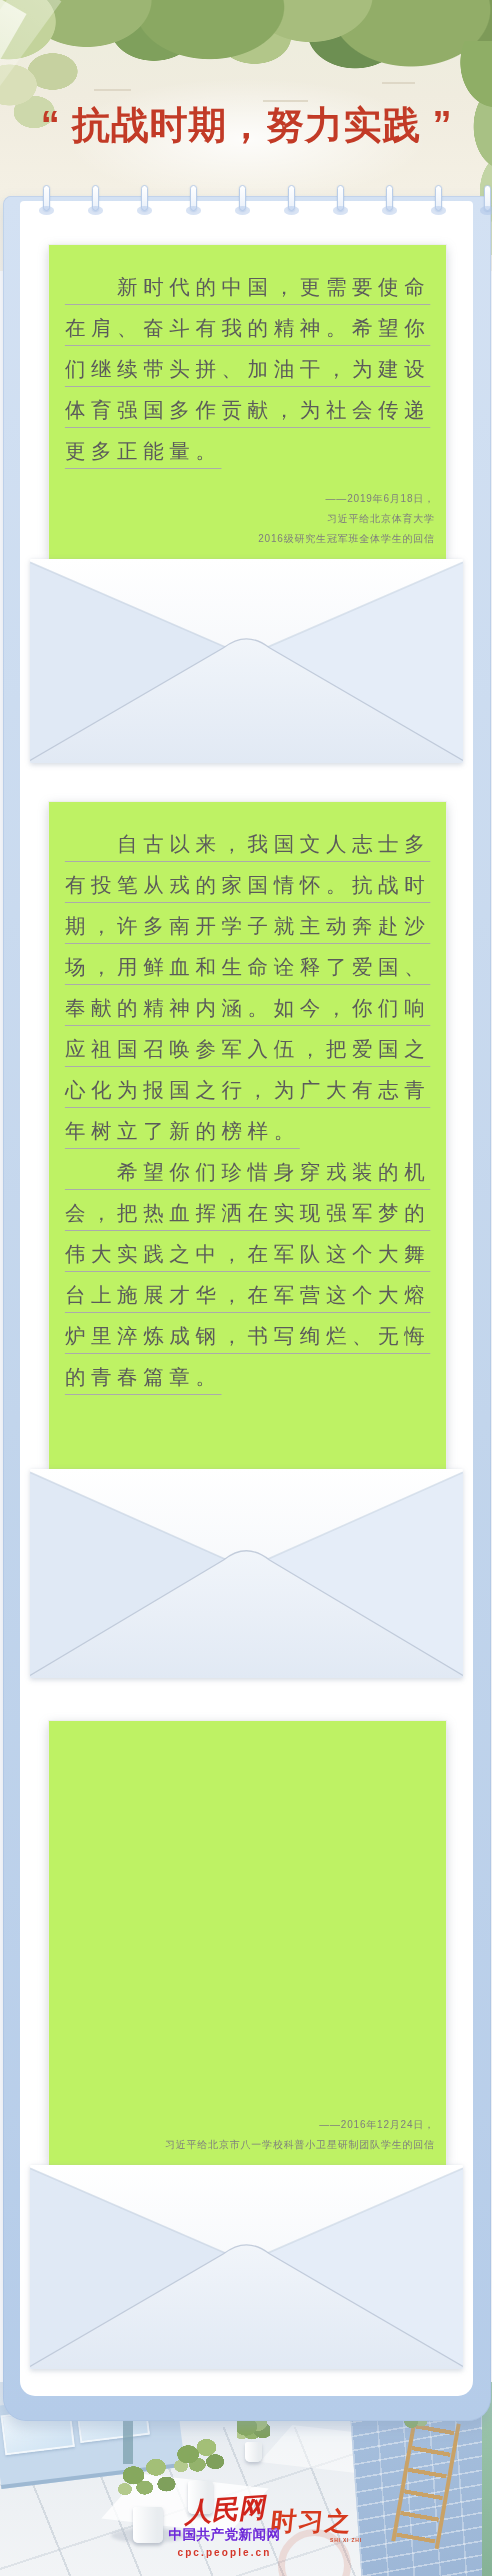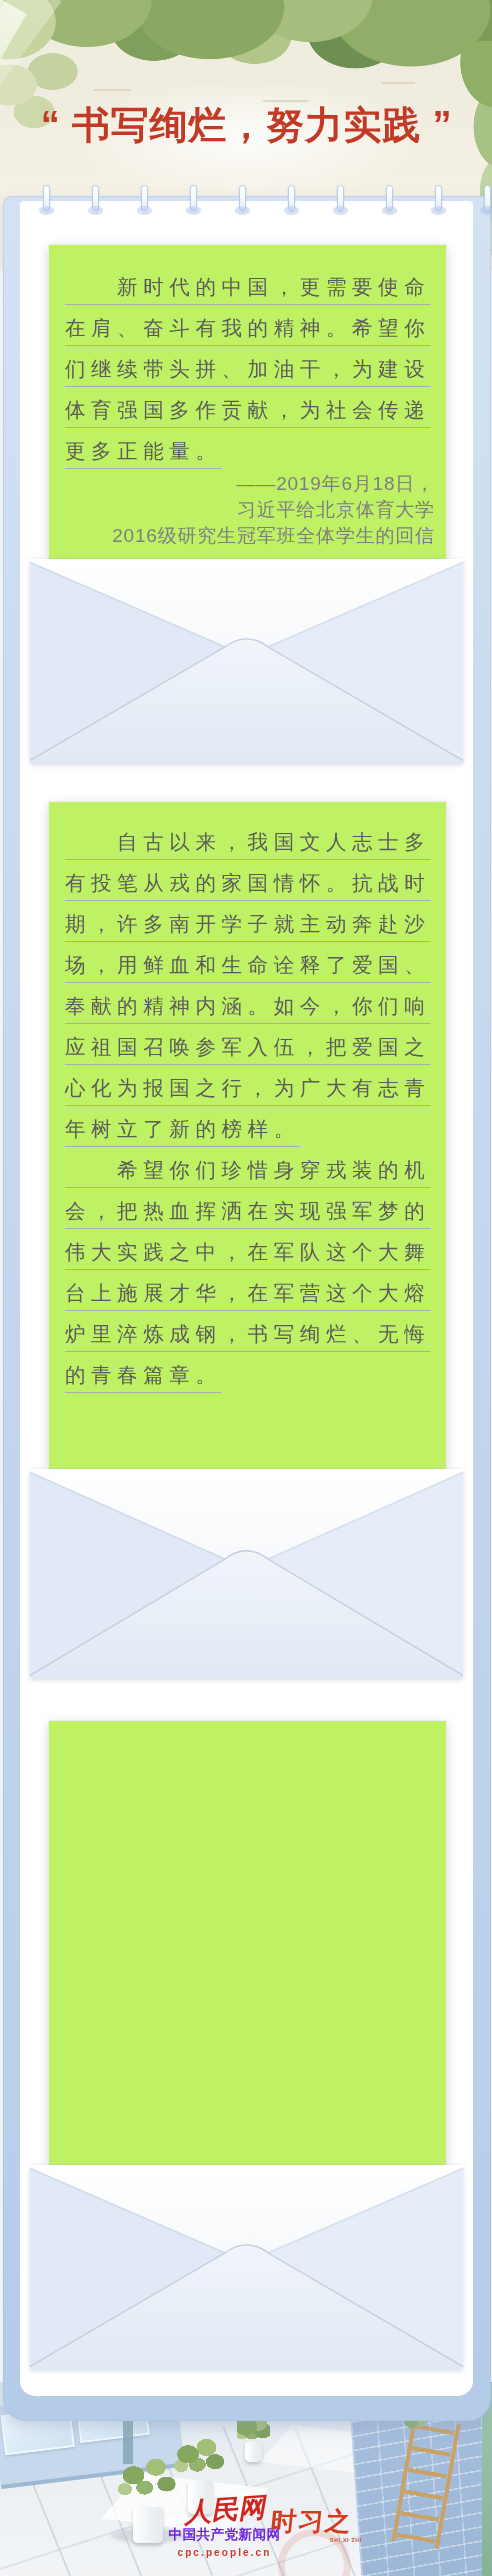--- a/index.html
+++ b/index.html
@@ -97,29 +97,29 @@
     border:1.2px solid #b9cde8;box-sizing:border-box;
     box-shadow:0 0.8px 1.6px rgba(120,150,200,.45);}
   .ring::after{content:"";position:absolute;left:-5px;bottom:-5px;width:15px;height:8.2px;
     border-radius:50%;background:rgba(168,193,230,.45);}
 
   
   .card{width:397px;margin-left:29px;background:#bef264;box-sizing:border-box;
     padding:21.4px 9px 10px 16.4px;display:flex;flex-direction:column;overflow:hidden;
     box-shadow:0 0 0 0.8px #ededed, 0 2.5px 10px rgba(125,135,150,.4);}
   .g1 .card{height:314px;margin-top:44px;}
-  .g2{margin-top:39px;font-family:Liberation Mono, monospace;}
+  .g2{margin-top:39px;}
   .g2 .card{height:667px;}
   .g3{margin-top:43px;}
   .g3 .card{height:444px;}
   .letter-body{margin:0;width:371px;font-size:20.5px;line-height:41px;letter-spacing:5.6px;
     color:#5b5b5b;white-space:pre-line;
     text-decoration:underline;text-decoration-color:#ababab;text-decoration-thickness:0.8px;
     text-underline-offset:10px;}
-  .letter-attr{margin:auto 1.6px 0 0;font-size:19px;line-height:26px;color:#7e7e7e;
+  .letter-attr{margin:auto 1.6px 0 0;font-size:10px;line-height:20px;color:#7e7e7e;
     text-align:right;white-space:pre-line;letter-spacing:0.8px;}
   .envelope{width:433px;height:204px;margin-left:10px;margin-top:0;position:relative;
     border-radius:1.6px;overflow:hidden;box-shadow:0 1.6px 5px rgba(140,155,175,.35);}
   .envelope svg{display:block;width:100%;height:100%;}
 
   
   .logos{position:absolute;top:2489px;left:0;width:493px;height:87px;z-index:3;}
   .people{position:absolute;left:163px;top:6.6px;width:123px;text-align:center;}
   .pl-script{font-family:"Liberation Serif", serif;font-style:italic;font-weight:bold;
     font-size:27px;line-height:28px;color:#d0251c;transform:rotate(-4deg);}
@@ -141,21 +141,21 @@
   <div class="seam" style="left:94px;top:89px;width:37px;"></div>
   <div class="seam" style="left:263px;top:100px;width:45px;"></div>
   <div class="seam" style="left:382px;top:82px;width:33px;"></div>
   <div class="f-band"></div>
   <div class="f-right"></div>
   <div class="f-left-branch"></div>
   <div class="ray"></div>
   <div class="ray r2"></div>
 </div>
 
-<h1 class="title">“ 书写绚烂，努力实践 ”</h1>
+<h1 class="title">“ 抗战时期，努力实践 ”</h1>
 
 <div class="scene">
   <div class="floorlines"></div>
   <div class="tilehl" style="left:115px;top:99px;width:140px;height:45px;"></div>
   <div class="tilehl" style="left:271px;top:49px;width:115px;height:37px;opacity:.6;"></div>
   <div class="lwall">
     <div class="lwin" style="left:8.2px;top:10px;width:66px;height:36px;"></div>
     <div class="lwin" style="left:84px;top:6.6px;width:66px;height:36px;"></div>
   </div>
   <div class="pillar"></div>
@@ -228,20 +228,22 @@
           <path d="M0,4 L282,126" stroke="#c9d4e2" stroke-width="2" fill="none" opacity=".7"></path>
           <path d="M528,4 L246,126" stroke="#cdd8e6" stroke-width="2" fill="none" opacity=".7"></path>
           <path d="M0,248 L0,244 L236,108 Q264,86 292,108 L528,244 L528,248 Z" fill="url(#gFront)"></path>
           <path d="M0,245 L236,108 Q264,86 292,108 L528,245" stroke="#b6c2d3" stroke-width="1.5" fill="none" opacity=".8"></path>
         </svg>
       </div>
     </section>
 
     <section class="group g3">
       <article class="card">
+        <p class="letter-attr">——2016年12月24日，
+习近平给北京市八一学校科普小卫星研制团队学生的回信</p>
       </article>
       <div class="envelope">
         <svg viewBox="0 0 528 248" preserveAspectRatio="none">
           <rect width="528" height="248" fill="url(#gPaper)"></rect>
           <path d="M0,4 L282,126 L0,244 Z" fill="#e0e9f5"></path>
           <path d="M528,4 L246,126 L528,244 Z" fill="#e5edf8"></path>
           <path d="M0,4 L282,126" stroke="#c9d4e2" stroke-width="2" fill="none" opacity=".7"></path>
           <path d="M528,4 L246,126" stroke="#cdd8e6" stroke-width="2" fill="none" opacity=".7"></path>
           <path d="M0,248 L0,244 L236,108 Q264,86 292,108 L528,244 L528,248 Z" fill="url(#gFront)"></path>
           <path d="M0,245 L236,108 Q264,86 292,108 L528,245" stroke="#b6c2d3" stroke-width="1.5" fill="none" opacity=".8"></path>

